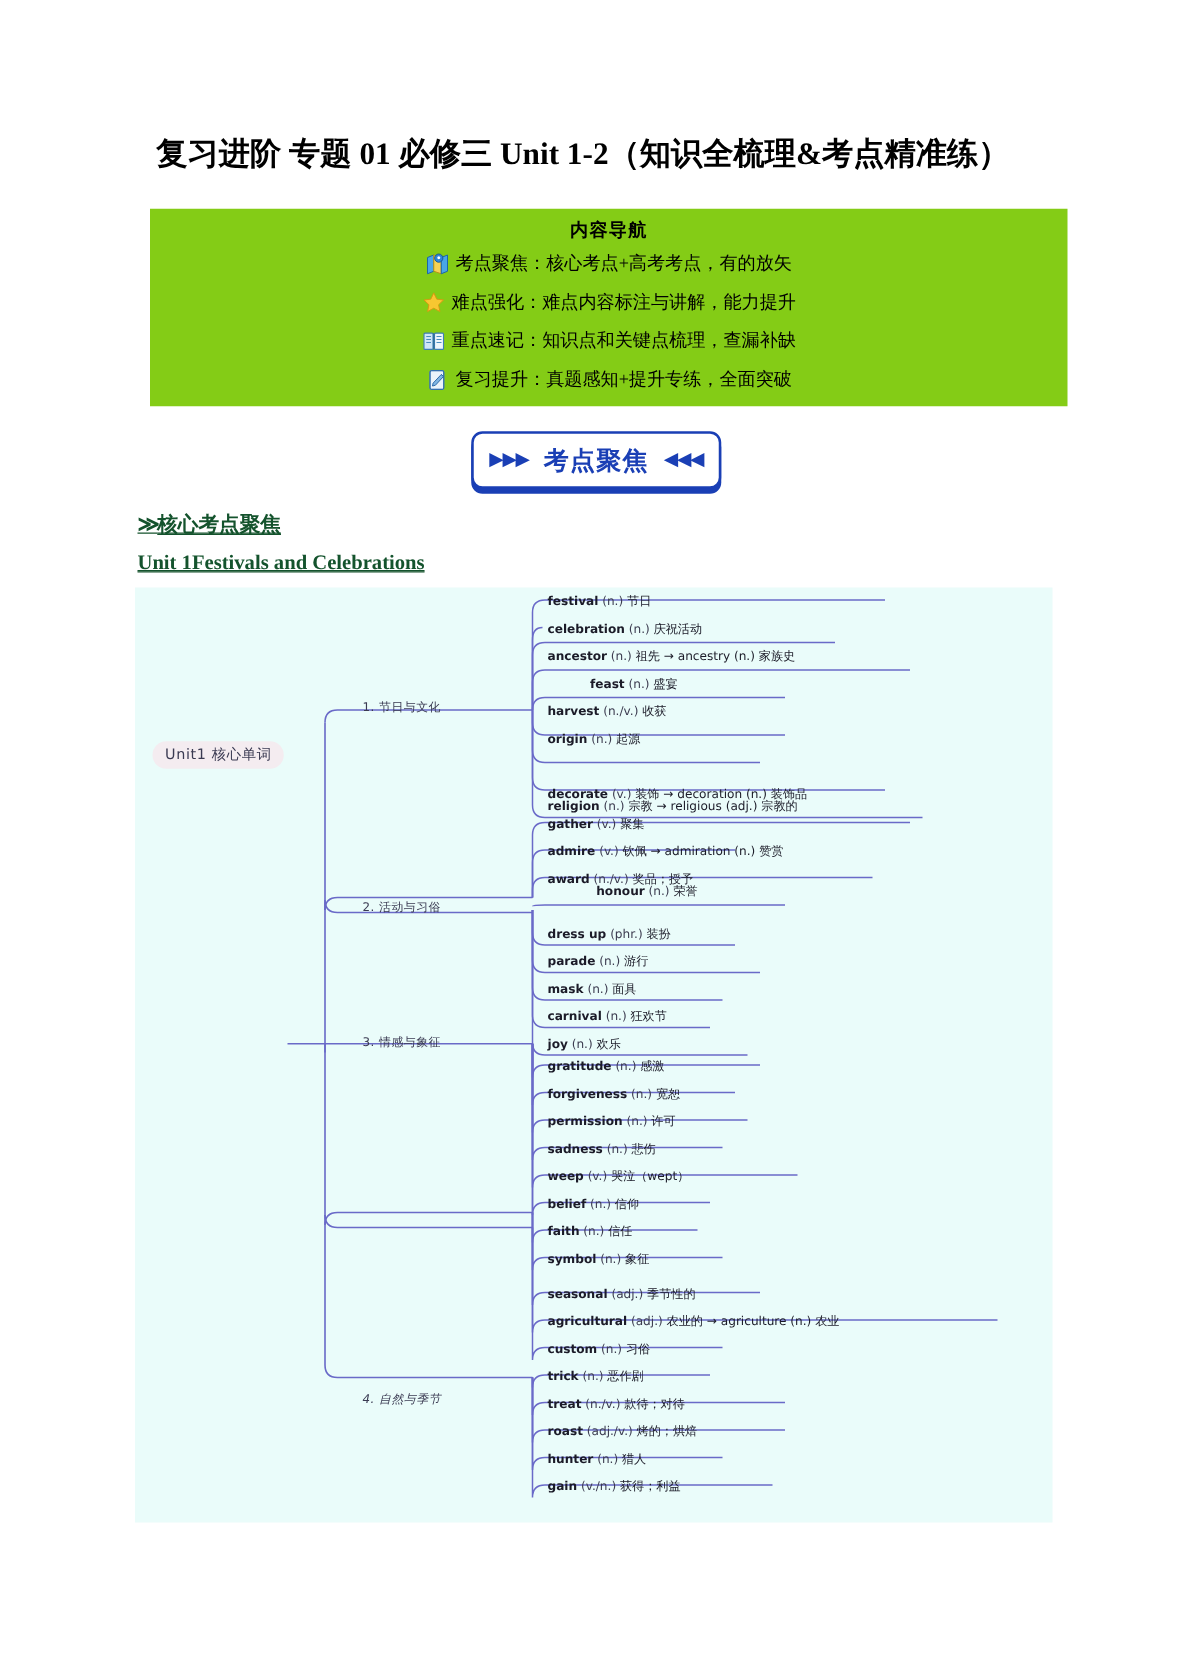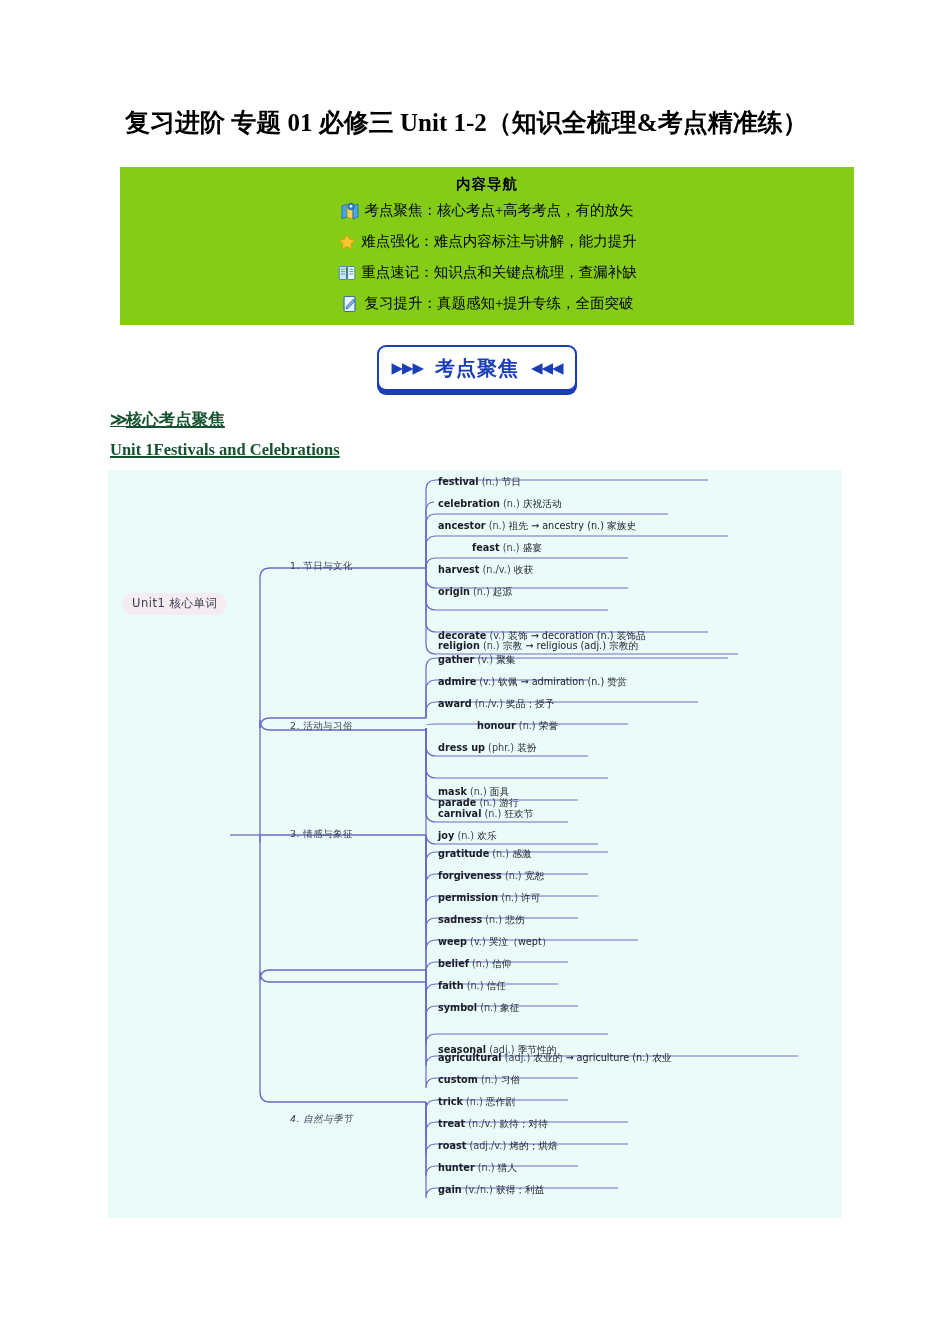--- a/index.html
+++ b/index.html
@@ -258,35 +258,35 @@
         <div class="mm-item" style="top: 28px;"><b>celebration</b><span class="pos"> (n.) </span><span class="cn">庆祝活动</span></div>
         <div class="mm-item" style="top: 50px;"><b>ancestor</b><span class="pos"> (n.) </span><span class="cn">祖先 → ancestry (n.) 家族史</span></div>
         <div class="mm-item" style="top: 72px; margin-left: 34px;"><b>feast</b><span class="pos"> (n.) </span><span class="cn">盛宴</span></div>
         <div class="mm-item" style="top: 94px;"><b>harvest</b><span class="pos"> (n./v.) </span><span class="cn">收获</span></div>
         <div class="mm-item" style="top: 116px;"><b>origin</b><span class="pos"> (n.) </span><span class="cn">起源</span></div>
         <div class="mm-item" style="top: 138px; margin-top: 32px;"><b>religion</b><span class="pos"> (n.) </span><span class="cn">宗教 → religious (adj.) 宗教的</span></div>
         <div class="mm-item" style="top: 160px;"><b>decorate</b><span class="pos"> (v.) </span><span class="cn">装饰 → decoration (n.) 装饰品</span></div>
         <div class="mm-item" style="top: 184px;"><b>gather</b><span class="pos"> (v.) </span><span class="cn">聚集</span></div>
         <div class="mm-item" style="top: 206px;"><b>admire</b><span class="pos"> (v.) </span><span class="cn">钦佩 → admiration (n.) 赞赏</span></div>
         <div class="mm-item" style="top: 228px;"><b>award</b><span class="pos"> (n./v.) </span><span class="cn">奖品；授予</span></div>
-        <div class="mm-item" style="top: 250px; padding-left: 39px;"><b>honour</b><span class="pos"> (n.) </span><span class="cn">荣誉</span></div>
+        <div class="mm-item" style="top: 238px; padding-left: 39px;"><b>honour</b><span class="pos"> (n.) </span><span class="cn">荣誉</span></div>
         <div class="mm-item" style="top: 272px;"><b>dress up</b><span class="pos"> (phr.) </span><span class="cn">装扮</span></div>
-        <div class="mm-item" style="top: 294px; margin-top: 33px;"><b>parade</b><span class="pos"> (n.) </span><span class="cn">游行</span></div>
+        <div class="mm-item" style="top: 294px;"><b>parade</b><span class="pos"> (n.) </span><span class="cn">游行</span></div>
         <div class="mm-item" style="top: 316px;"><b>mask</b><span class="pos"> (n.) </span><span class="cn">面具</span></div>
         <div class="mm-item" style="top: 338px;"><b>carnival</b><span class="pos"> (n.) </span><span class="cn">狂欢节</span></div>
         <div class="mm-item" style="top: 360px;"><b>joy</b><span class="pos"> (n.) </span><span class="cn">欢乐</span></div>
         <div class="mm-item" style="top: 378px;"><b>gratitude</b><span class="pos"> (n.) </span><span class="cn">感激</span></div>
         <div class="mm-item" style="top: 400px;"><b>forgiveness</b><span class="pos"> (n.) </span><span class="cn">宽恕</span></div>
         <div class="mm-item" style="top: 422px;"><b>permission</b><span class="pos"> (n.) </span><span class="cn">许可</span></div>
         <div class="mm-item" style="top: 444px;"><b>sadness</b><span class="pos"> (n.) </span><span class="cn">悲伤</span></div>
         <div class="mm-item" style="top: 466px;"><b>weep</b><span class="pos"> (v.) </span><span class="cn">哭泣（wept）</span></div>
         <div class="mm-item" style="top: 488px;"><b>belief</b><span class="pos"> (n.) </span><span class="cn">信仰</span></div>
         <div class="mm-item" style="top: 510px;"><b>faith</b><span class="pos"> (n.) </span><span class="cn">信任</span></div>
         <div class="mm-item" style="top: 532px;"><b>symbol</b><span class="pos"> (n.) </span><span class="cn">象征</span></div>
-        <div class="mm-item" style="top: 560px; margin-top: 14px;"><b>seasonal</b><span class="pos"> (adj.) </span><span class="cn">季节性的</span></div>
+        <div class="mm-item" style="top: 560px;"><b>seasonal</b><span class="pos"> (adj.) </span><span class="cn">季节性的</span></div>
         <div class="mm-item" style="top: 582px;"><b>agricultural</b><span class="pos"> (adj.) </span><span class="cn">农业的 → agriculture (n.) 农业</span></div>
         <div class="mm-item" style="top: 604px;"><b>custom</b><span class="pos"> (n.) </span><span class="cn">习俗</span></div>
         <div class="mm-item" style="top: 626px;"><b>trick</b><span class="pos"> (n.) </span><span class="cn">恶作剧</span></div>
         <div class="mm-item" style="top: 648px;"><b>treat</b><span class="pos"> (n./v.) </span><span class="cn">款待；对待</span></div>
         <div class="mm-item" style="top: 670px;"><b>roast</b><span class="pos"> (adj./v.) </span><span class="cn">烤的；烘焙</span></div>
         <div class="mm-item" style="top: 692px;"><b>hunter</b><span class="pos"> (n.) </span><span class="cn">猎人</span></div>
         <div class="mm-item" style="top: 714px;"><b>gain</b><span class="pos"> (v./n.) </span><span class="cn">获得；利益</span></div>
       </div>
   </div>
 

